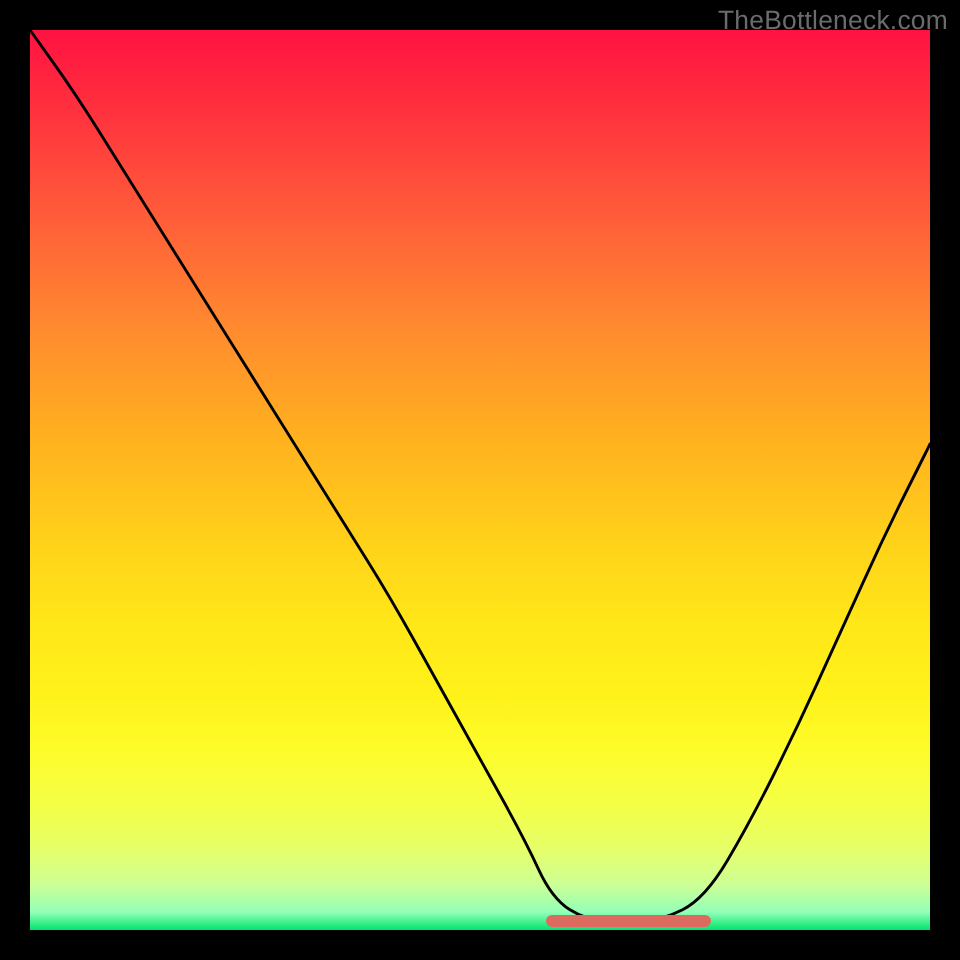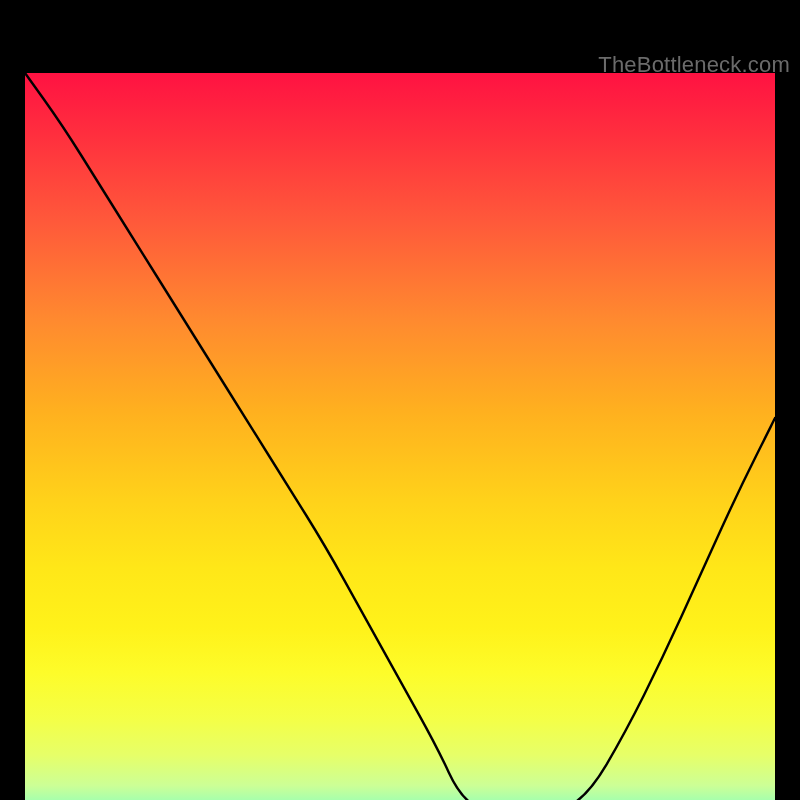--- a/index.html
+++ b/index.html
@@ -9,21 +9,20 @@
     height: 800px;
     background: #000;
     font-family: Arial, Helvetica, sans-serif;
     overflow: hidden;
   }
   .frame {
     position: relative;
     width: 800px;
     height: 580px;
     background: #000;
-    margin-top: 48px;
   }
   .watermark {
     position: absolute;
     top: 4px;
     right: 10px;
     color: #6b6b6b;
     font-size: 22px;
     letter-spacing: 0.2px;
     user-select: none;
   }

